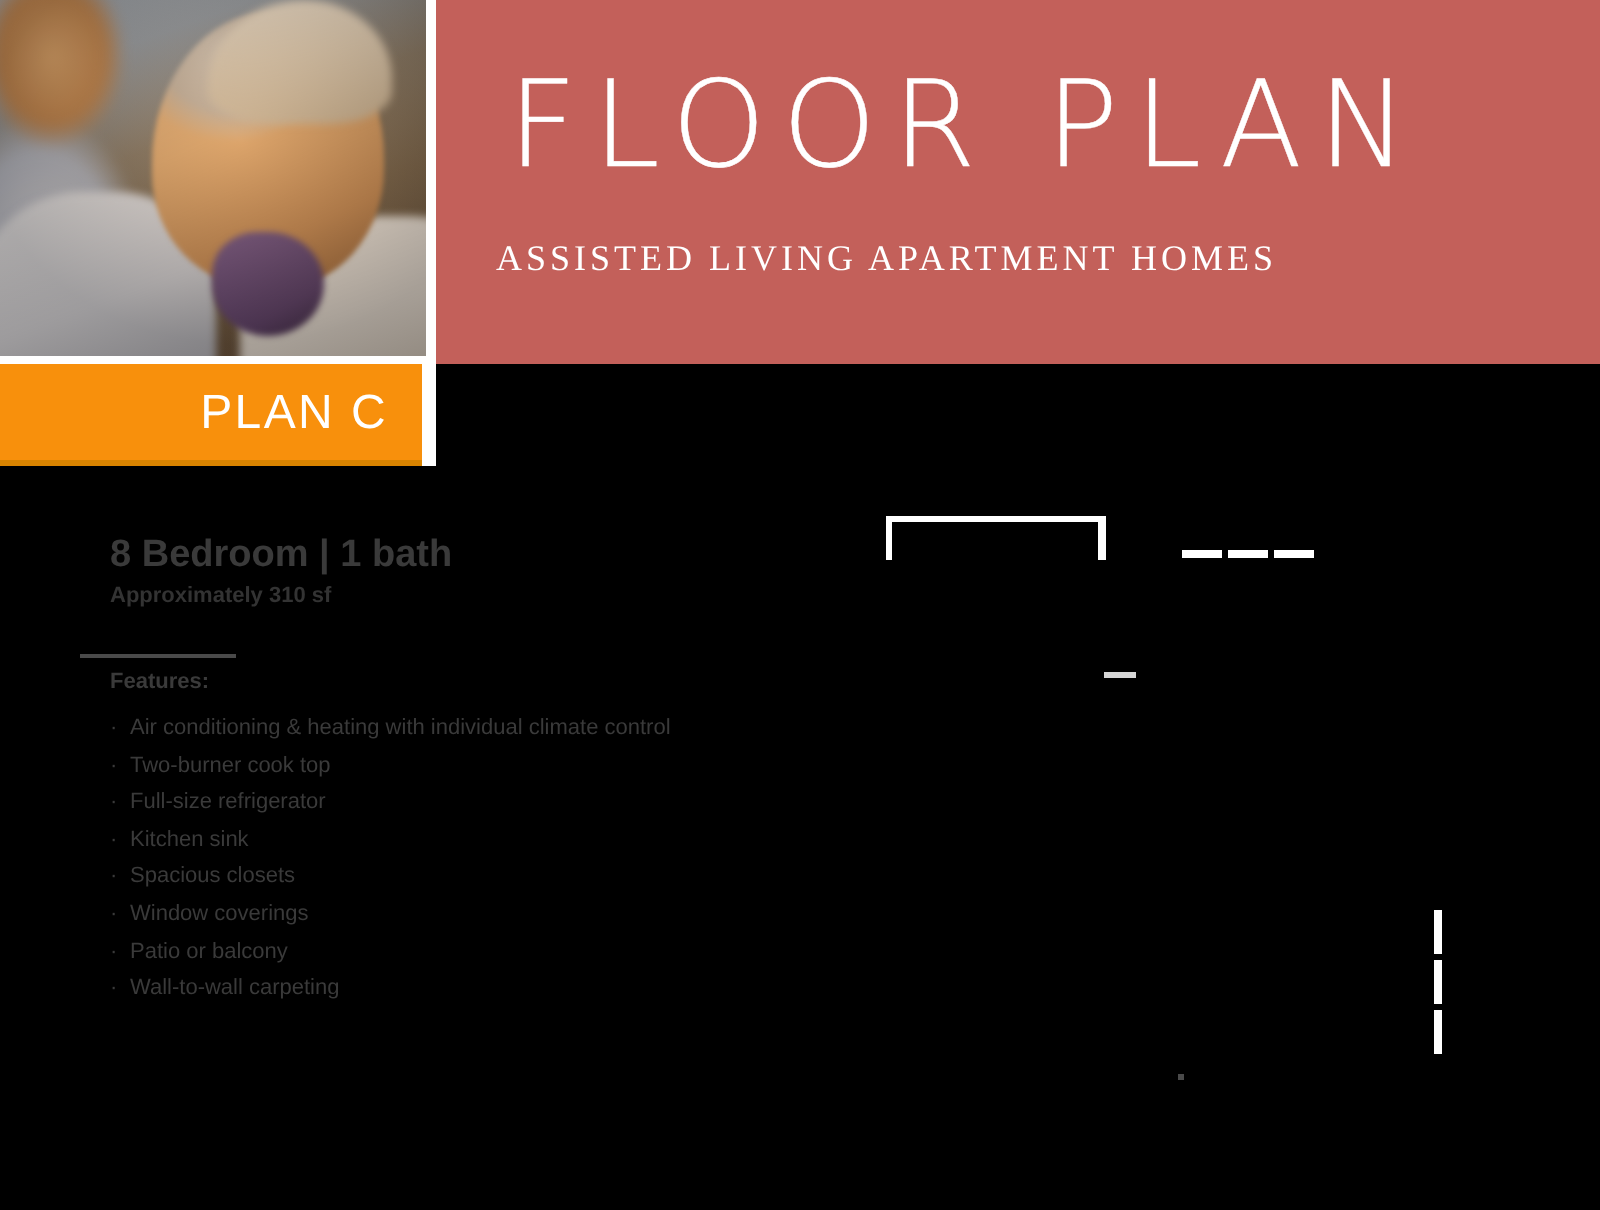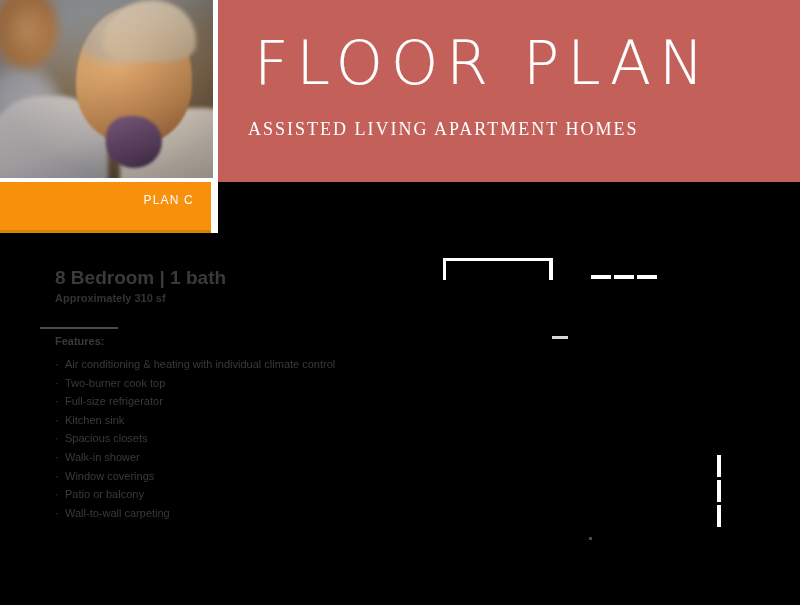--- a/index.html
+++ b/index.html
@@ -137,21 +137,21 @@
     position: absolute;
     left: 0; top: 230px;
     width: 211px;
     height: 3px;
     background: #d98400;
   }
   .plan-label {
     position: absolute;
     right: 17px;
     top: 11px;
-    font-size: 12px;
+    font-size: 24px;
     letter-spacing: 1.2px;
     color: #ffffff;
     font-weight: 400;
   }
 
   
   .plan-canvas {
     position: absolute;
     left: 218px; top: 182px;
     width: 582px;
@@ -280,20 +280,19 @@
     <div class="info-title">8 Bedroom | 1 bath</div>
     <div class="info-sub">Approximately 310 sf</div>
     <div class="info-rule"></div>
     <div class="features-head">Features:</div>
     <ul class="features-list" id="featuresList">
         <li>Air conditioning &amp; heating with individual climate control</li>
         <li>Two-burner cook top</li>
         <li>Full-size refrigerator</li>
         <li>Kitchen sink</li>
         <li>Spacious closets</li>
-        <li>Walk-in shower</li>
         <li>Window coverings</li>
         <li>Patio or balcony</li>
         <li>Wall-to-wall carpeting</li>
       </ul>
   </div>
 
 </div>
 
 </body></html>

